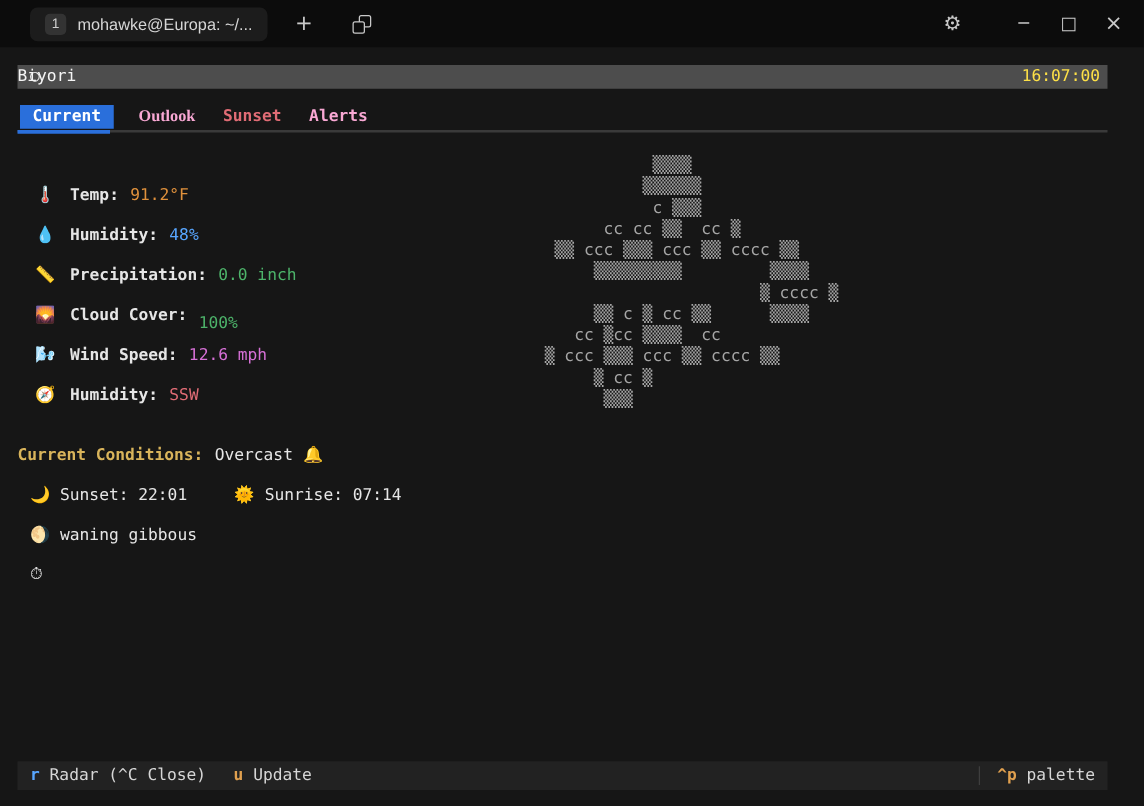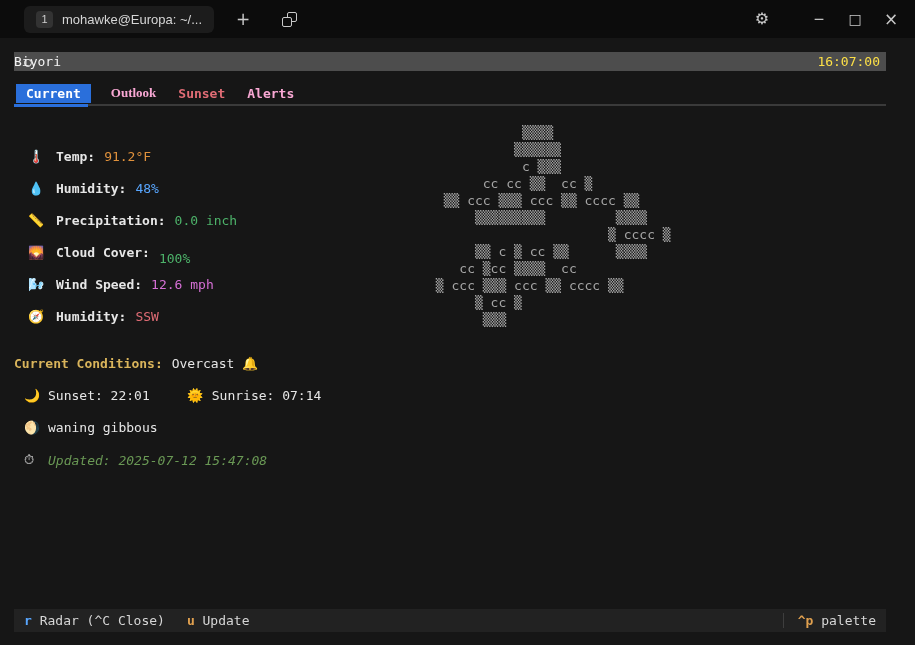--- a/index.html
+++ b/index.html
@@ -242,21 +242,20 @@
     <span>Sunrise: 07:14</span>
   </div>
 
   <div class="moon-row">
     <span class="emoji">🌖</span>
     <span>waning gibbous</span>
   </div>
 
   <div class="updated-row">
     <span class="emoji">⏱</span>
-    <span class="updated-text">Updated: 2025-07-12 15:47:08</span>
   </div>
 
   <div class="footer">
     <span class="hint">
       <span class="hint-key key-blue">r</span>
       <span class="hint-text"> Radar (^C Close)</span>
     </span>
     <span class="hint">
       <span class="hint-key key-orange">u</span>
       <span class="hint-text"> Update</span>

